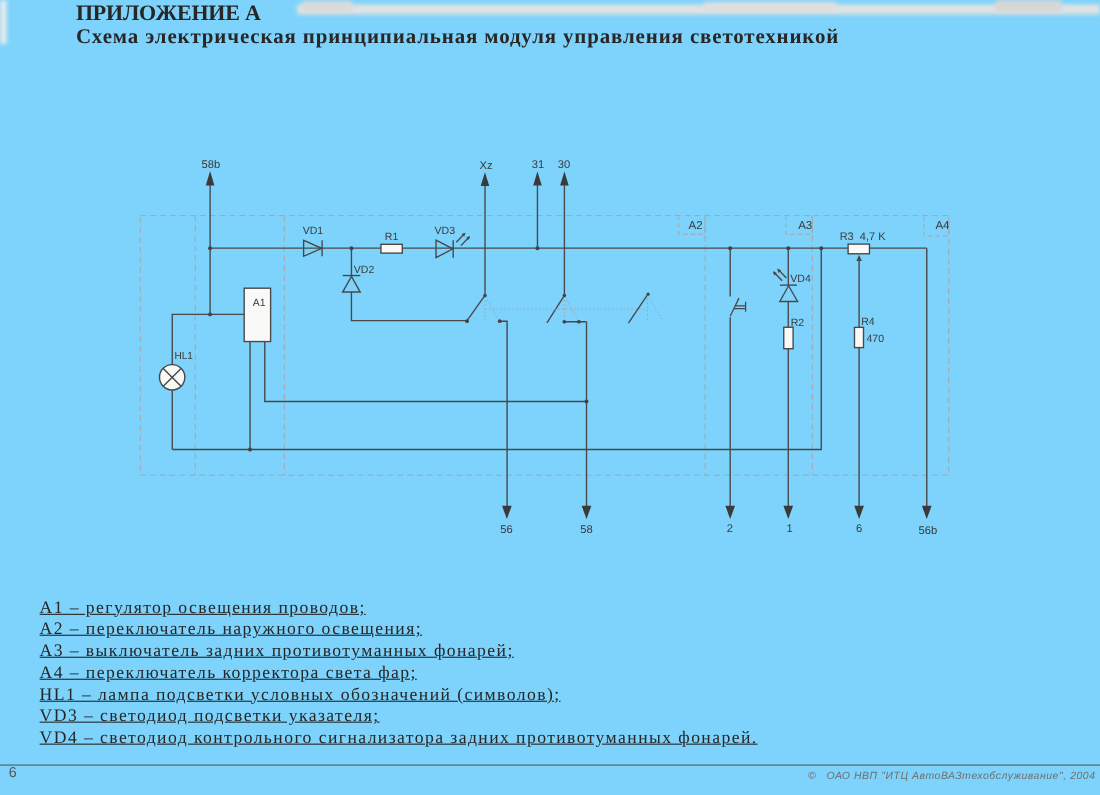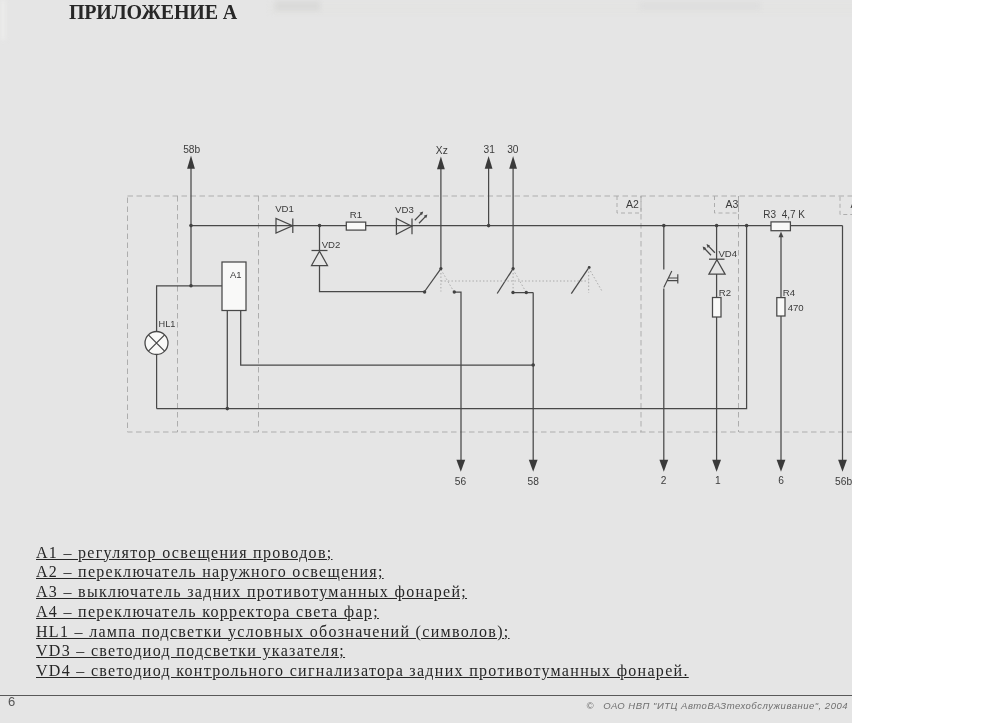--- a/index.html
+++ b/index.html
@@ -1,16 +1,16 @@
 <!DOCTYPE html>
 <html><head>
 <meta charset="utf-8">
 <style>
   html,body{margin:0;padding:0;}
-  #page{position:relative;width:852px;height:723px;background:#e5e5e5;overflow:hidden;
+  #page{position:relative;width:1000px;height:723px;background:#7dd3fc;overflow:hidden;
         font-family:"Liberation Sans", sans-serif;}
   .t1{position:absolute;left:69px;top:1px;font-family:"Liberation Serif",serif;
       font-weight:bold;font-size:20px;letter-spacing:-0.2px;color:#272727;}
   .t2{position:absolute;left:69px;top:23px;font-family:"Liberation Serif",serif;
       font-weight:bold;font-size:19px;letter-spacing:0.8px;color:#272727;}
   .legend{position:absolute;left:36px;top:542.5px;font-family:"Liberation Serif",serif;
       font-size:16px;color:#262626;line-height:19.75px;letter-spacing:1.3px;text-decoration:underline;}
   .pgnum{position:absolute;left:8px;top:694px;font-size:13px;color:#555;}
   .copyr{position:absolute;right:4px;top:700px;font-style:italic;font-size:9.5px;color:#6f6f6f;letter-spacing:0.5px;}
   .fline{position:absolute;left:0;top:695px;width:1000px;height:1.2px;background:#595959;}
@@ -21,20 +21,21 @@
 <div id="page">
 
   <div style="position:absolute;left:270px;top:4px;width:730px;height:9px;background:#e3e3e2;filter:blur(2px);"></div>
   <div style="position:absolute;left:275px;top:1px;width:45px;height:10px;background:#dadad9;filter:blur(2px);"></div>
   <div style="position:absolute;left:905px;top:0px;width:60px;height:11px;background:#d6d6d5;filter:blur(2px);"></div>
   <div style="position:absolute;left:640px;top:2px;width:120px;height:8px;background:#dedede;filter:blur(2px);"></div>
   <div style="position:absolute;left:0px;top:0px;width:6px;height:40px;background:#ebebea;filter:blur(2px);"></div>
 
   <div class="t1">ПРИЛОЖЕНИЕ А</div>
 
+  <div class="t2">Схема электрическая принципиальная модуля управления светотехникой</div>
 
   <svg width="1000" height="723" viewBox="0 0 1000 723" style="position:absolute;left:0;top:0">
 
     <g stroke="#a6a6a6" stroke-width="0.9" fill="none" stroke-dasharray="5.5,3.5">
       <rect x="127.5" y="196" width="735" height="236"></rect>
     </g>
 
     <g stroke="#a6a6a6" stroke-width="0.9" stroke-dasharray="5.5,3.5">
       <line x1="177.5" y1="196" x2="177.5" y2="432"></line>
     </g>

